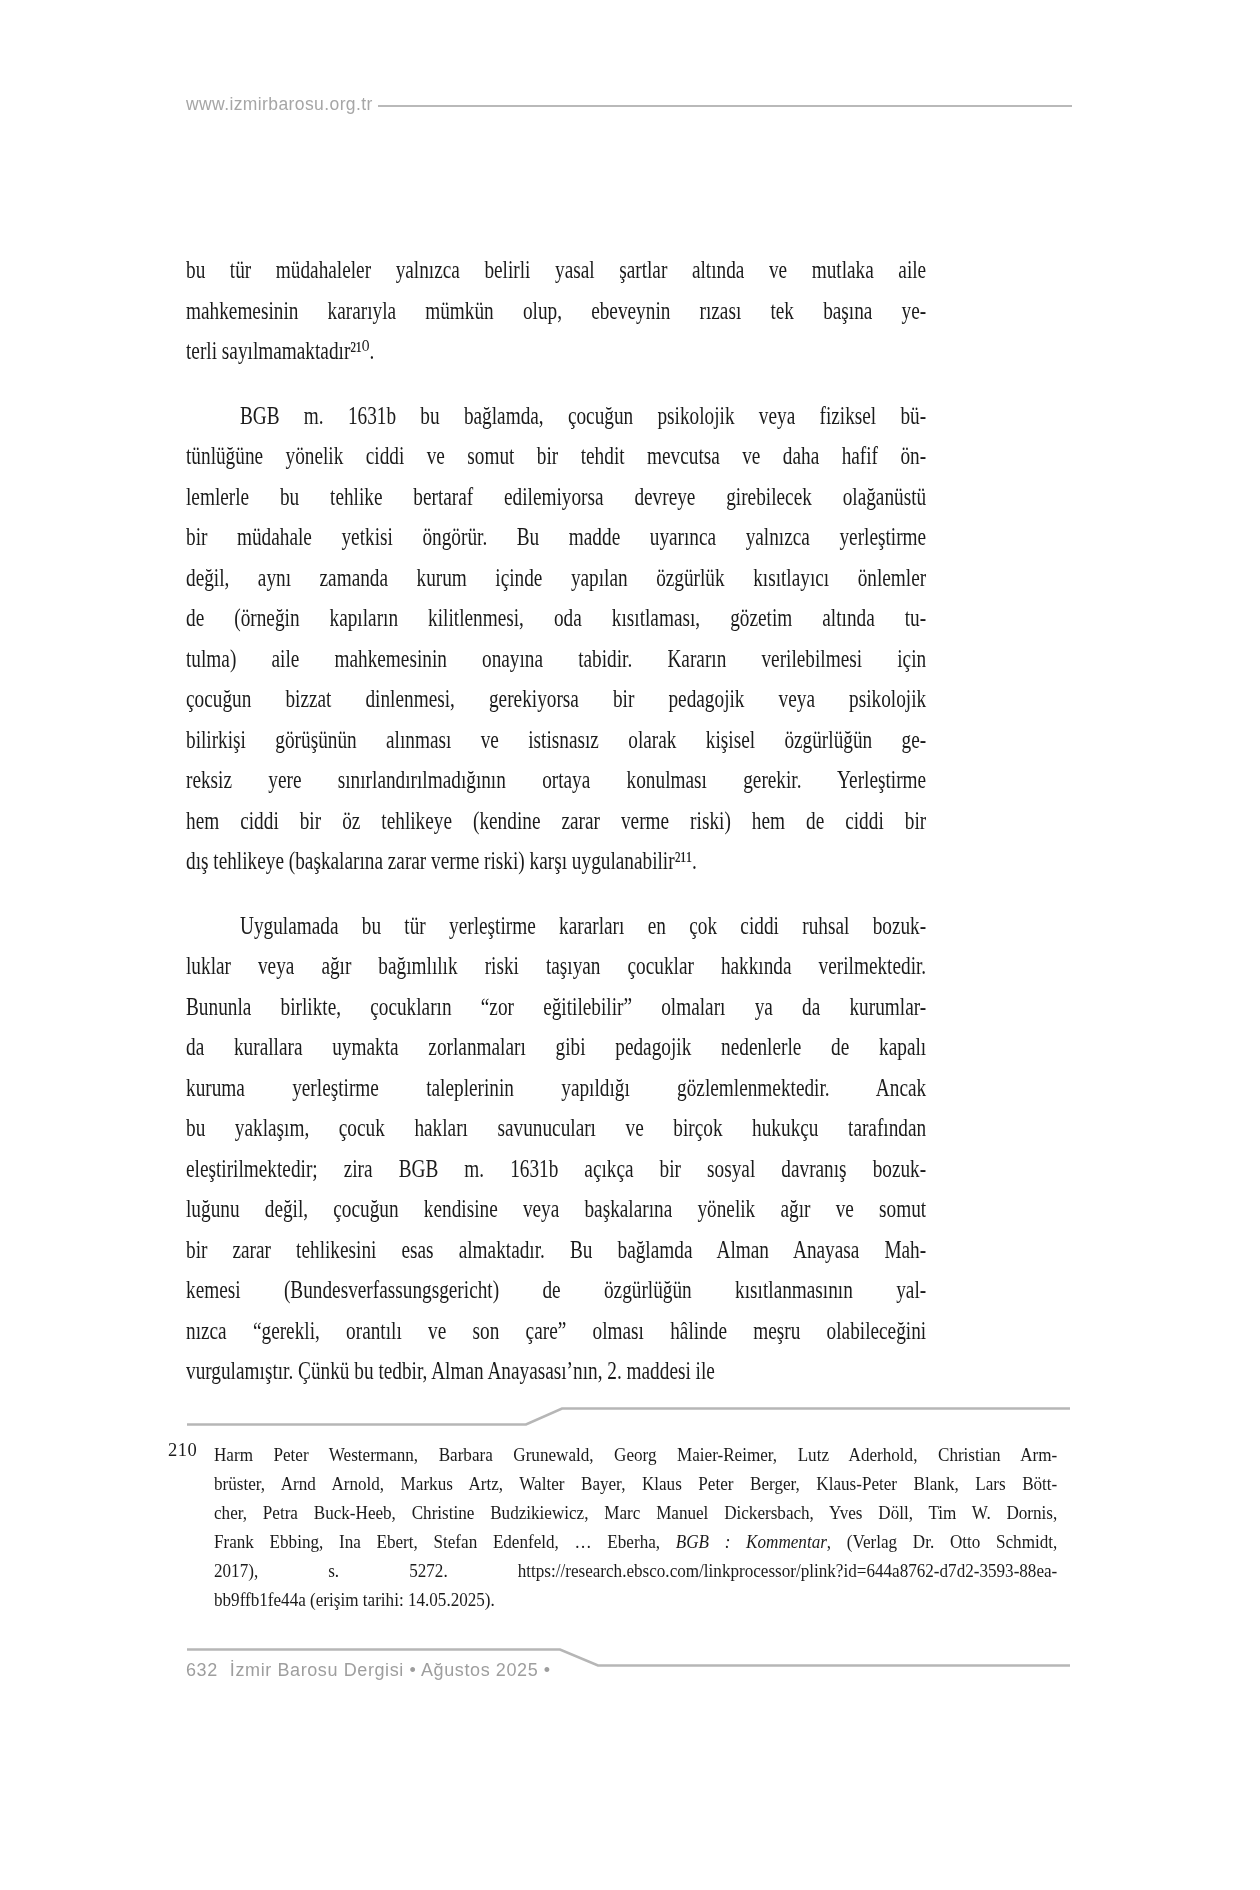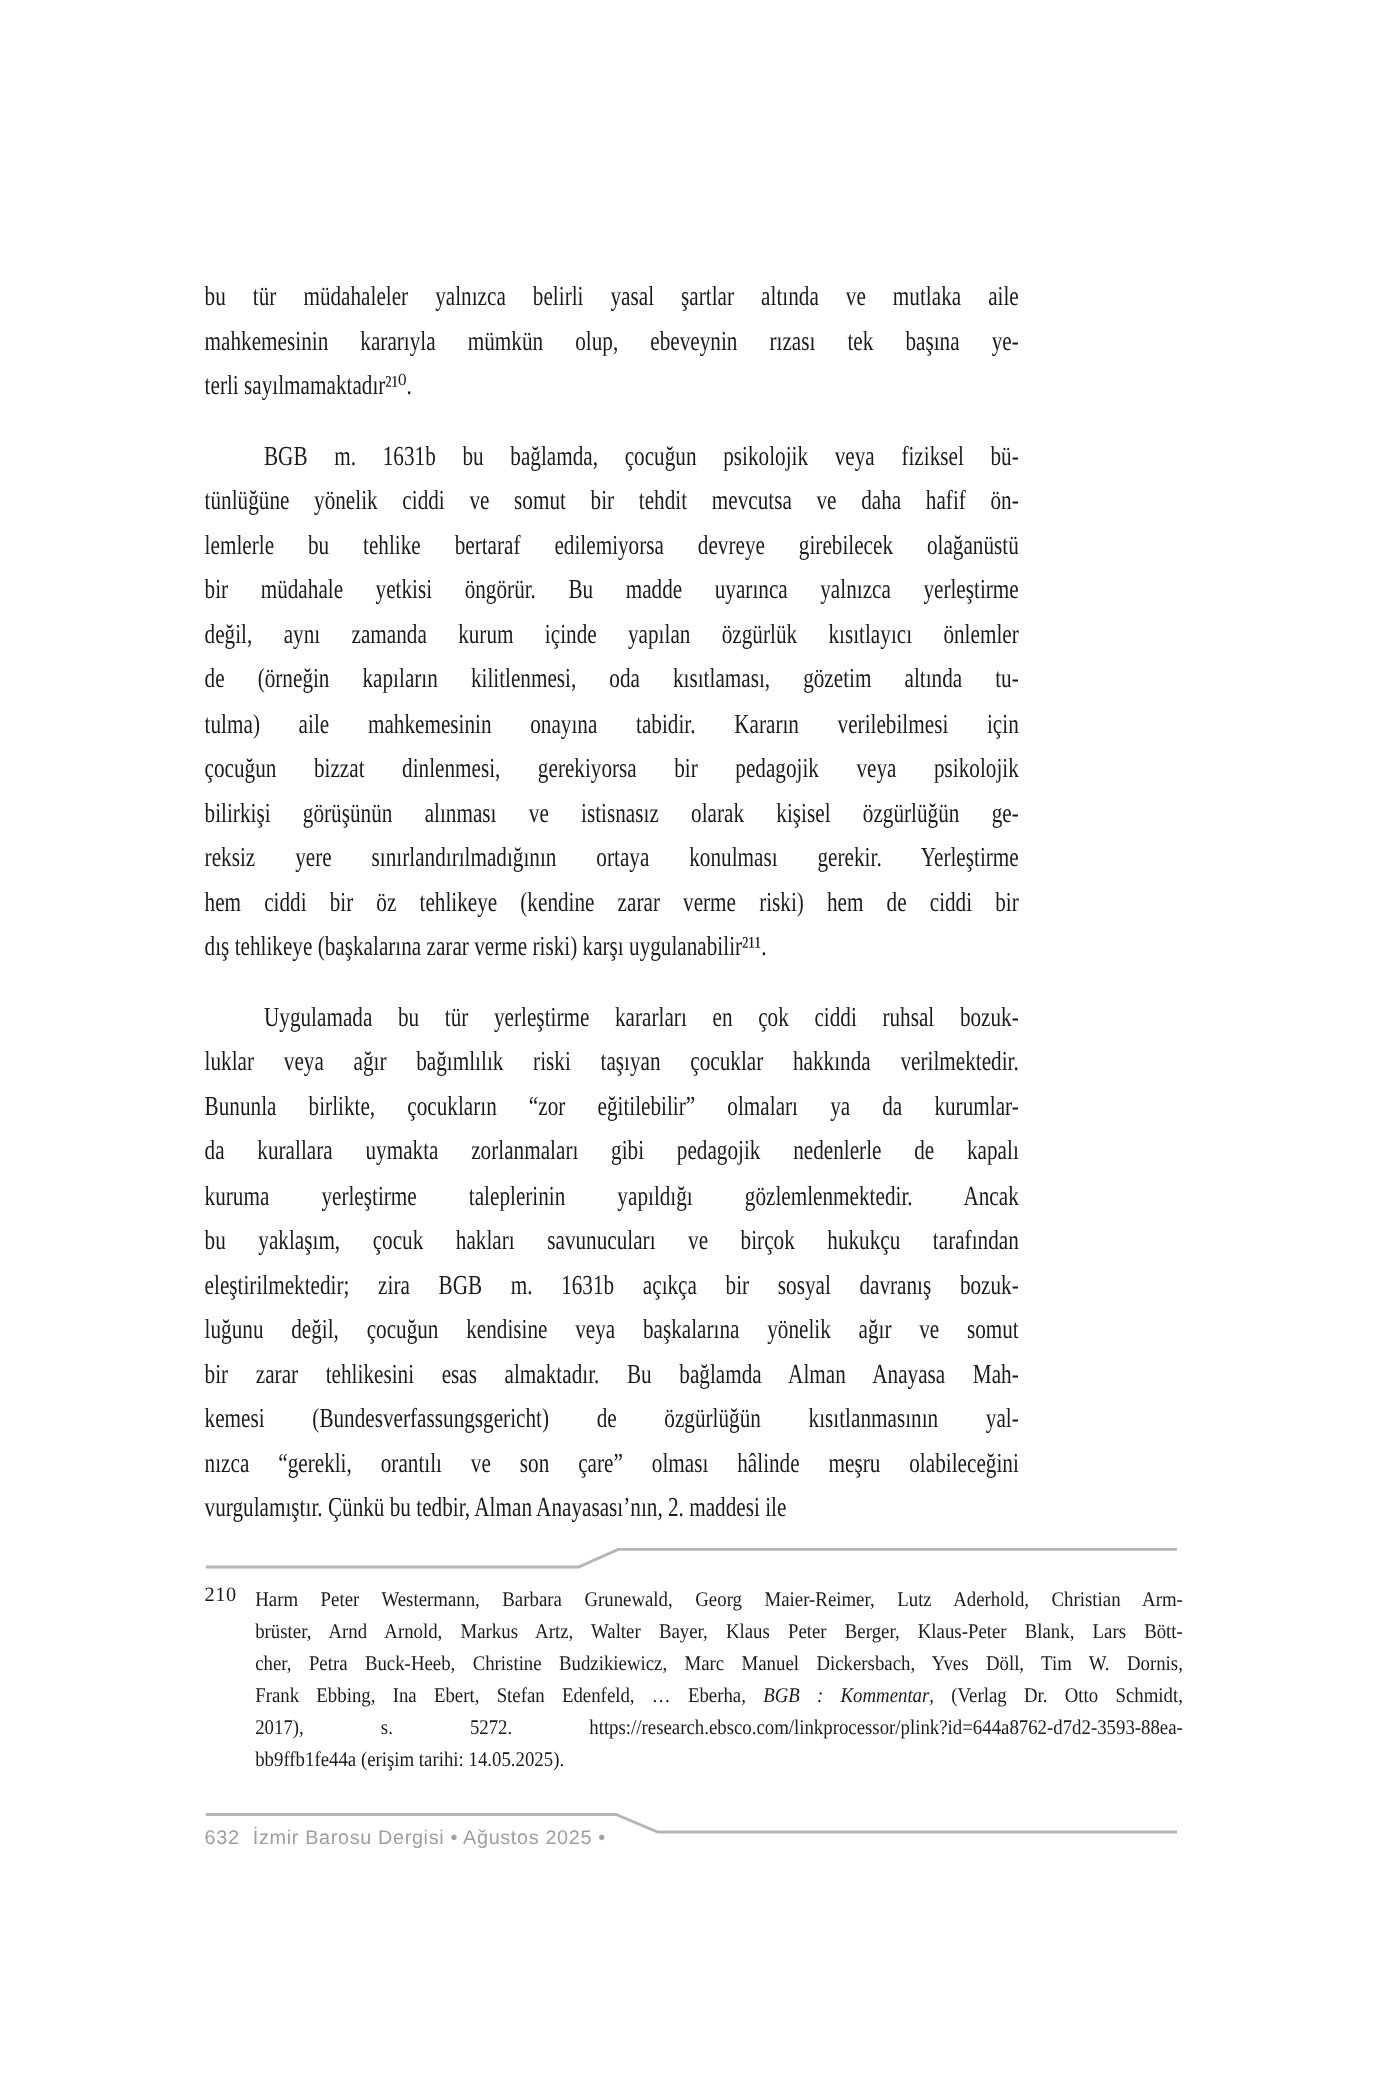--- a/index.html
+++ b/index.html
@@ -63,21 +63,21 @@
   
   .sep { position: absolute; left: 186px; width: 886px; height: 24px; }
   .sep svg { display: block; width: 886px; height: 24px; }
   .sep-footnote { top: 1404px; }
   .sep-footer   { top: 1645px; }
 
   
   .footnotes {
     position: absolute;
     top: 1440px;
-    left: 186px;
+    left: 168px;
     width: 889px;
     font-size: 19px;
     line-height: 29px;
   }
   .footnote { position: relative; padding-left: 46px; margin-bottom: 6px; }
   .fn-num {
     position: absolute;
     left: 0;
     top: -4px;
     font-size: 18.5px;
@@ -104,20 +104,24 @@
     letter-spacing: 0.6px;
     white-space: nowrap;
   }
   .footer-text .page-num { margin-right: 12px; }
 </style>
 </head>
 <body>
 
 <div class="page">
 
+  <div class="header">
+    <span class="header-url">www.izmirbarosu.org.tr</span>
+    <div class="header-rule"></div>
+  </div>
 
   <div class="body-text">
       <div class="paragraph">
         <div class="line">bu tür müdahaleler yalnızca belirli yasal şartlar altında ve mutlaka aile</div>
         <div class="line">mahkemesinin kararıyla mümkün olup, ebeveynin rızası tek başına ye-</div>
         <div class="line last">terli sayılmamaktadır²¹⁰.</div>
       </div>
       <div class="paragraph indent">
         <div class="line">BGB m. 1631b bu bağlamda, çocuğun psikolojik veya fiziksel bü-</div>
         <div class="line">tünlüğüne yönelik ciddi ve somut bir tehdit mevcutsa ve daha hafif ön-</div>

